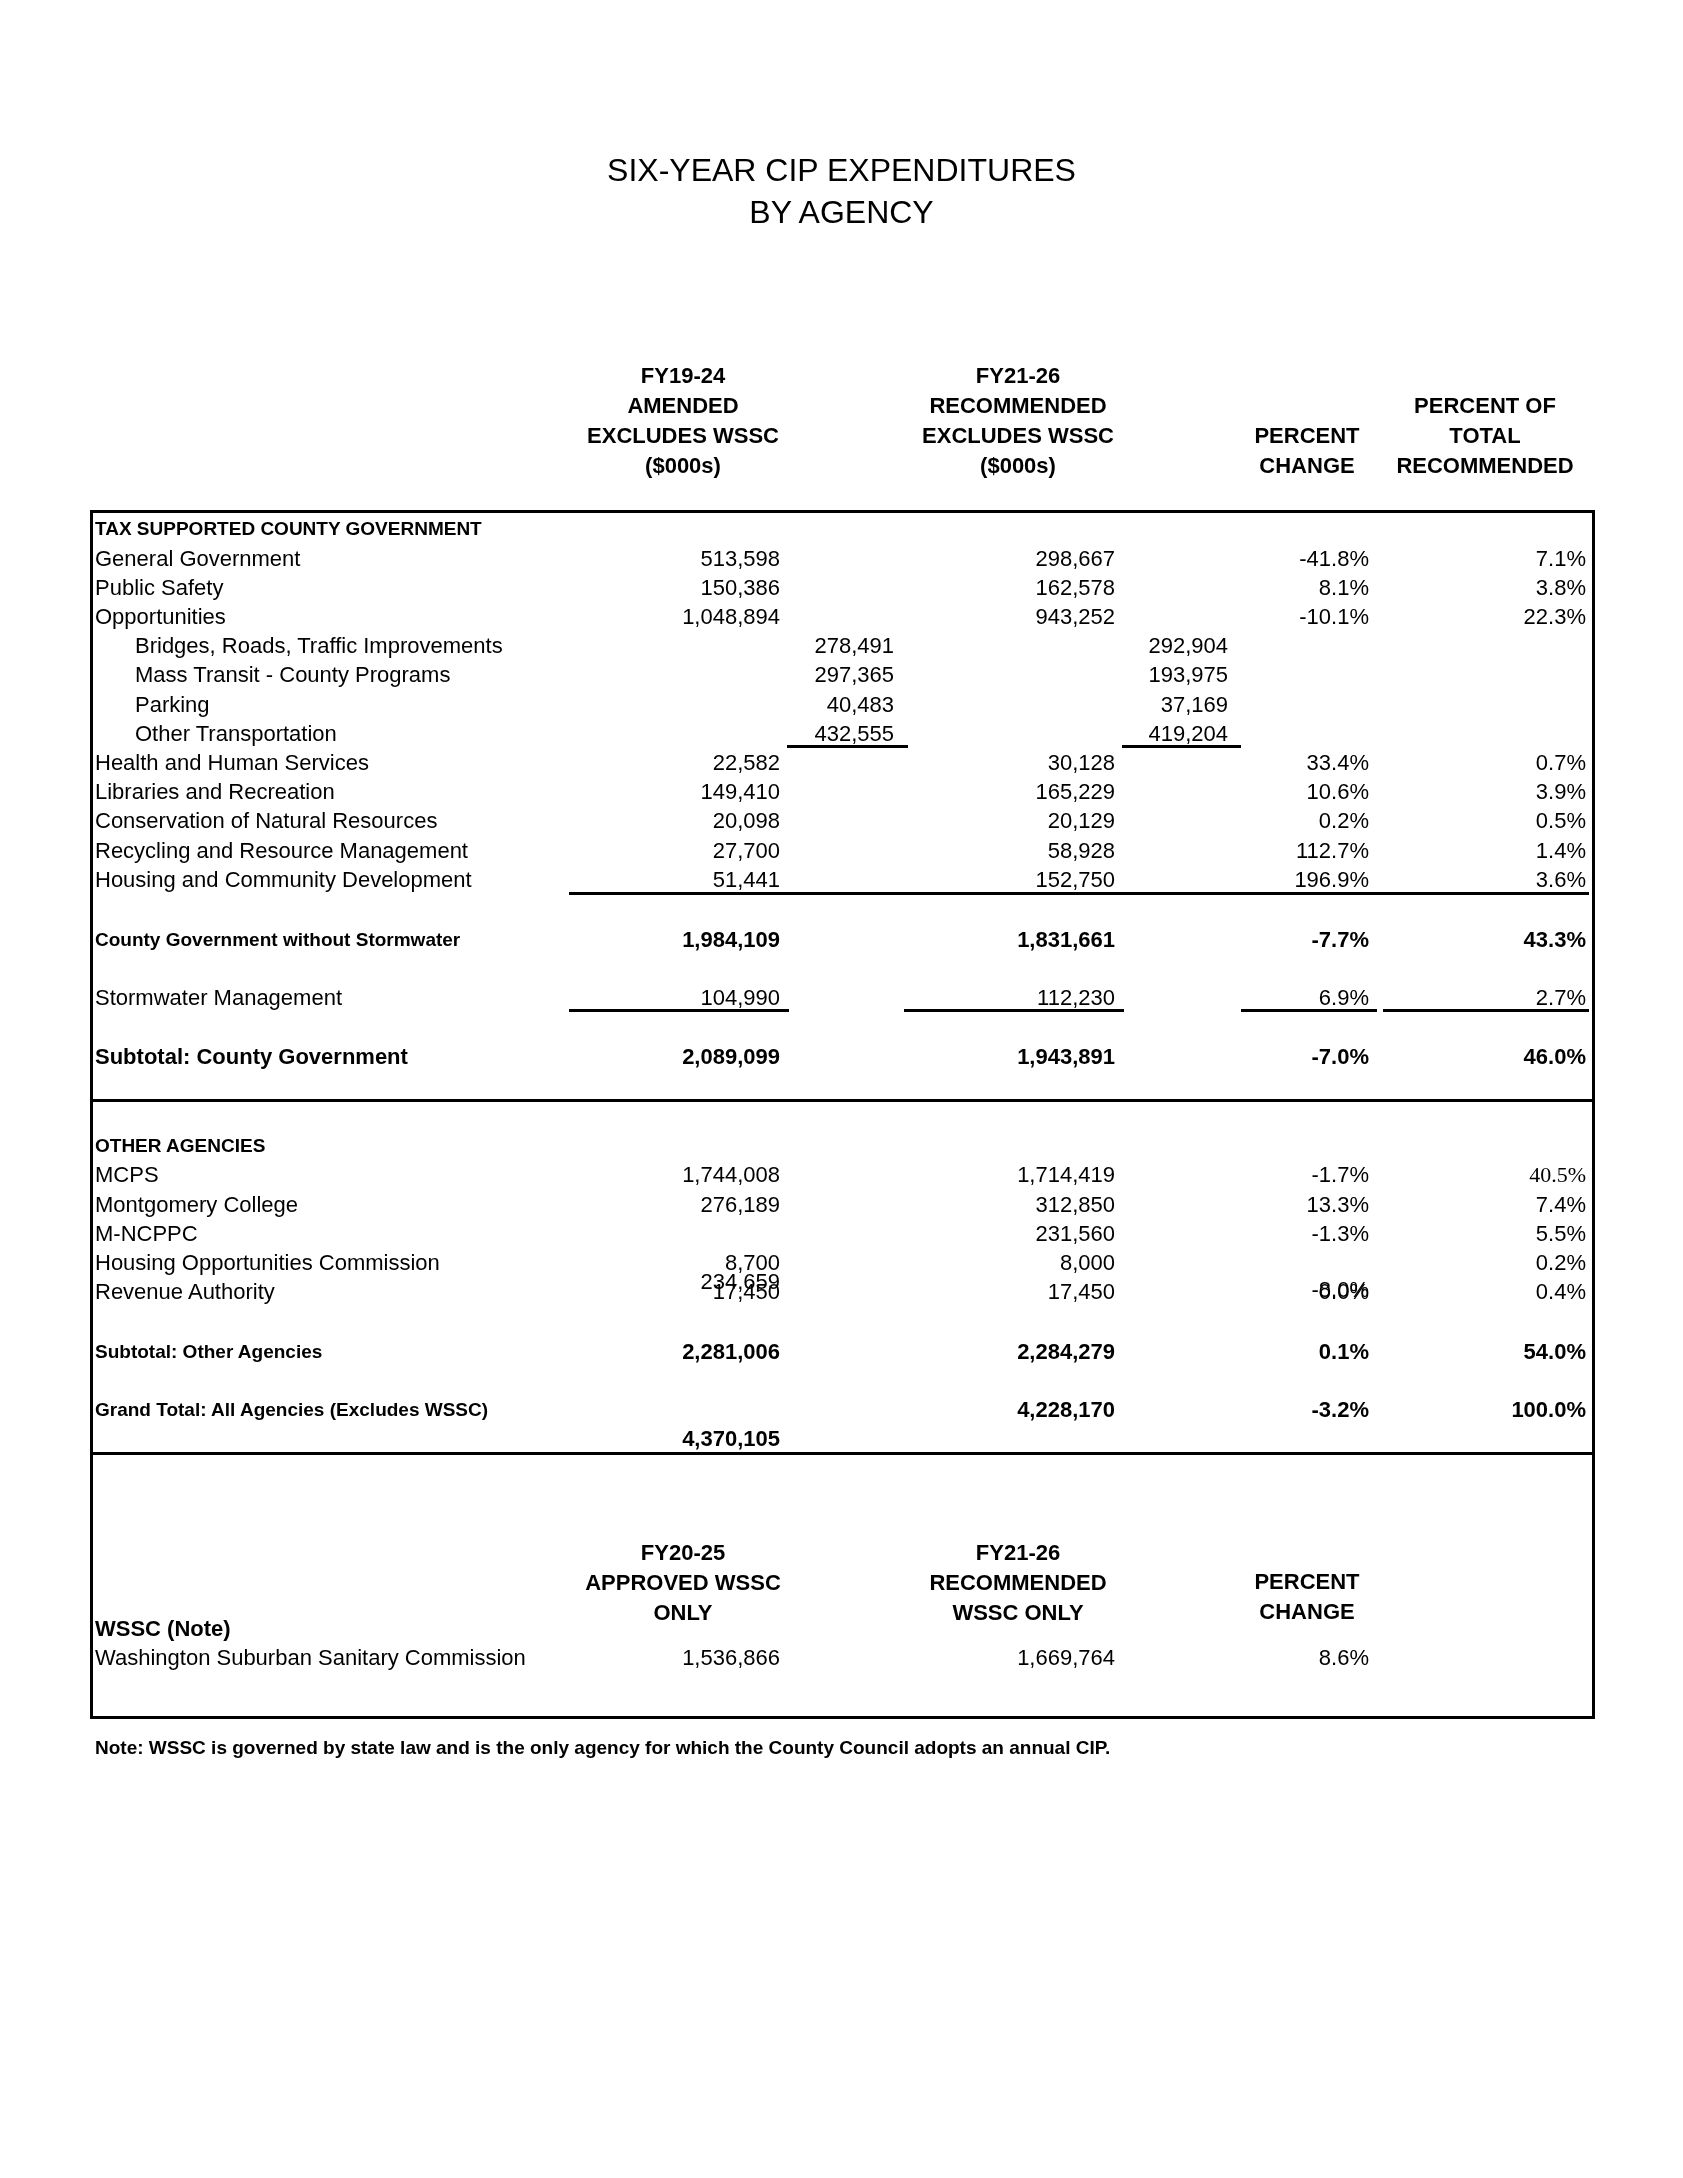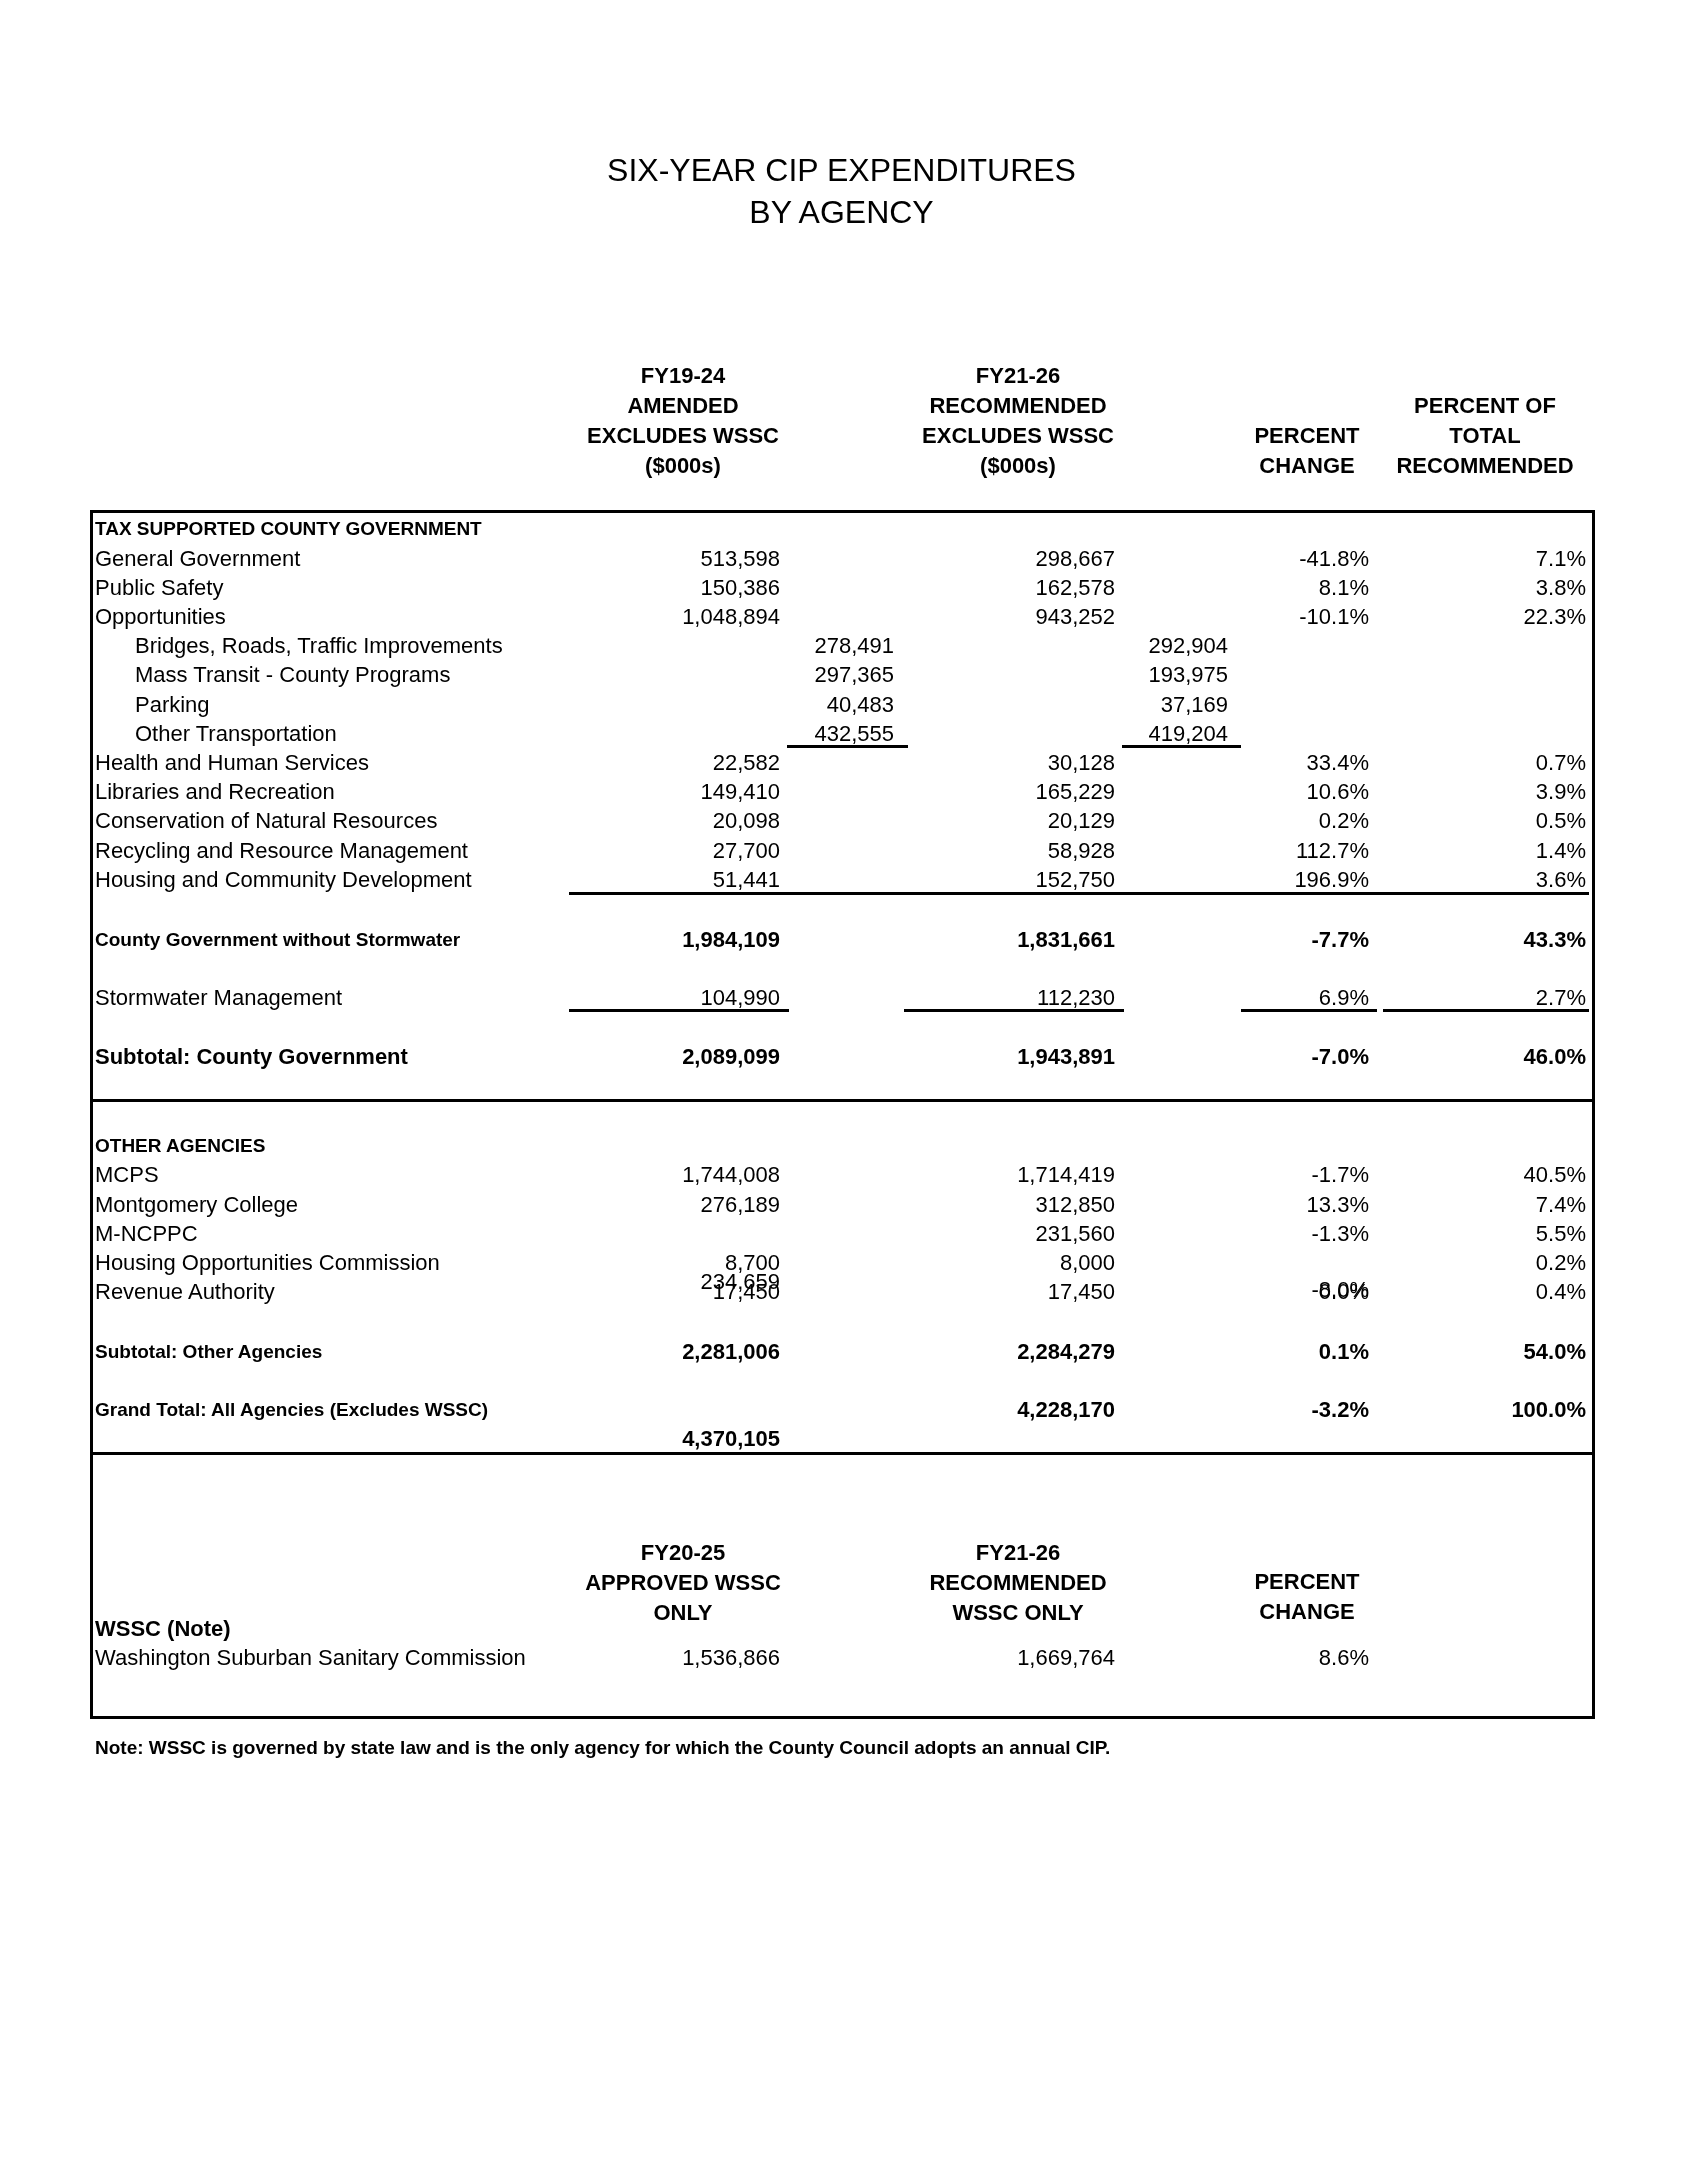--- a/index.html
+++ b/index.html
@@ -162,21 +162,21 @@
       <span class="num bold" style="right: -1491px;">46.0%</span>
     </div>
     <div class="row" style="top: 1131px;">
       <span class="lbl small-bold">OTHER AGENCIES</span>
     </div>
     <div class="row" style="top: 1160px;">
       <span class="lbl">MCPS</span>
       <span class="num" style="right: -685px;">1,744,008</span>
       <span class="num" style="right: -1020px;">1,714,419</span>
       <span class="num" style="right: -1274px;">-1.7%</span>
-      <span class="num" style="right: -1491px;">40.5%</span>
+      <span class="num" style="right: -1491px; font-family: Liberation Serif, serif;">40.5%</span>
     </div>
     <div class="row" style="top: 1190px;">
       <span class="lbl">Montgomery College</span>
       <span class="num" style="right: -685px;">276,189</span>
       <span class="num" style="right: -1020px;">312,850</span>
       <span class="num" style="right: -1274px;">13.3%</span>
       <span class="num" style="right: -1491px;">7.4%</span>
     </div>
     <div class="row" style="top: 1219px;">
       <span class="lbl">M-NCPPC</span>

